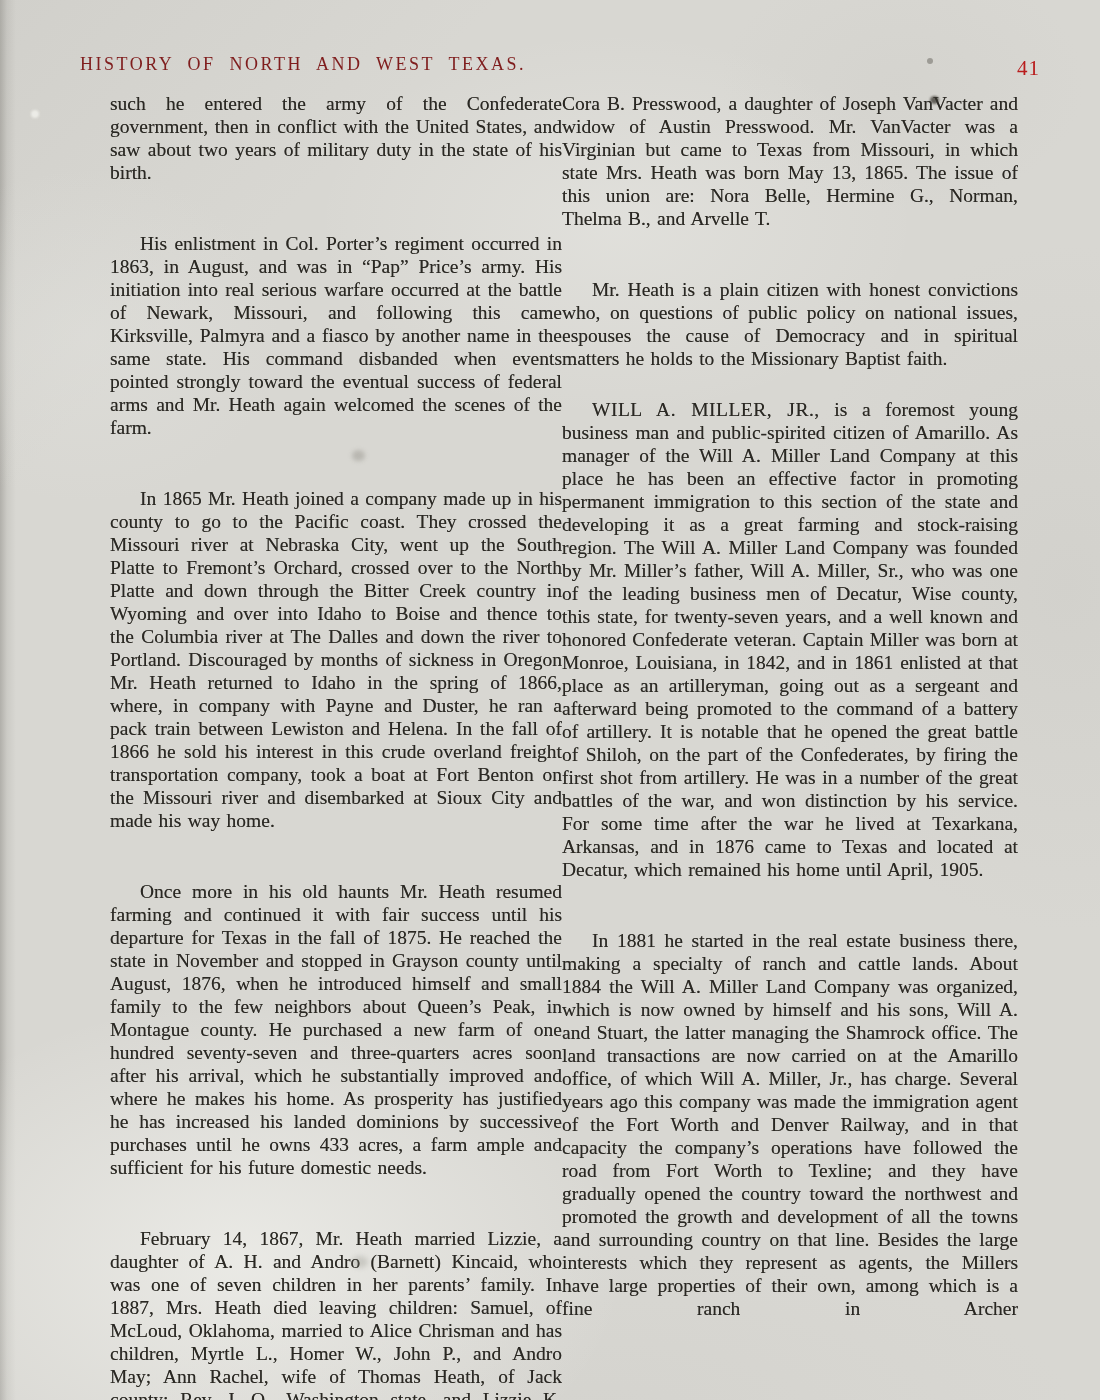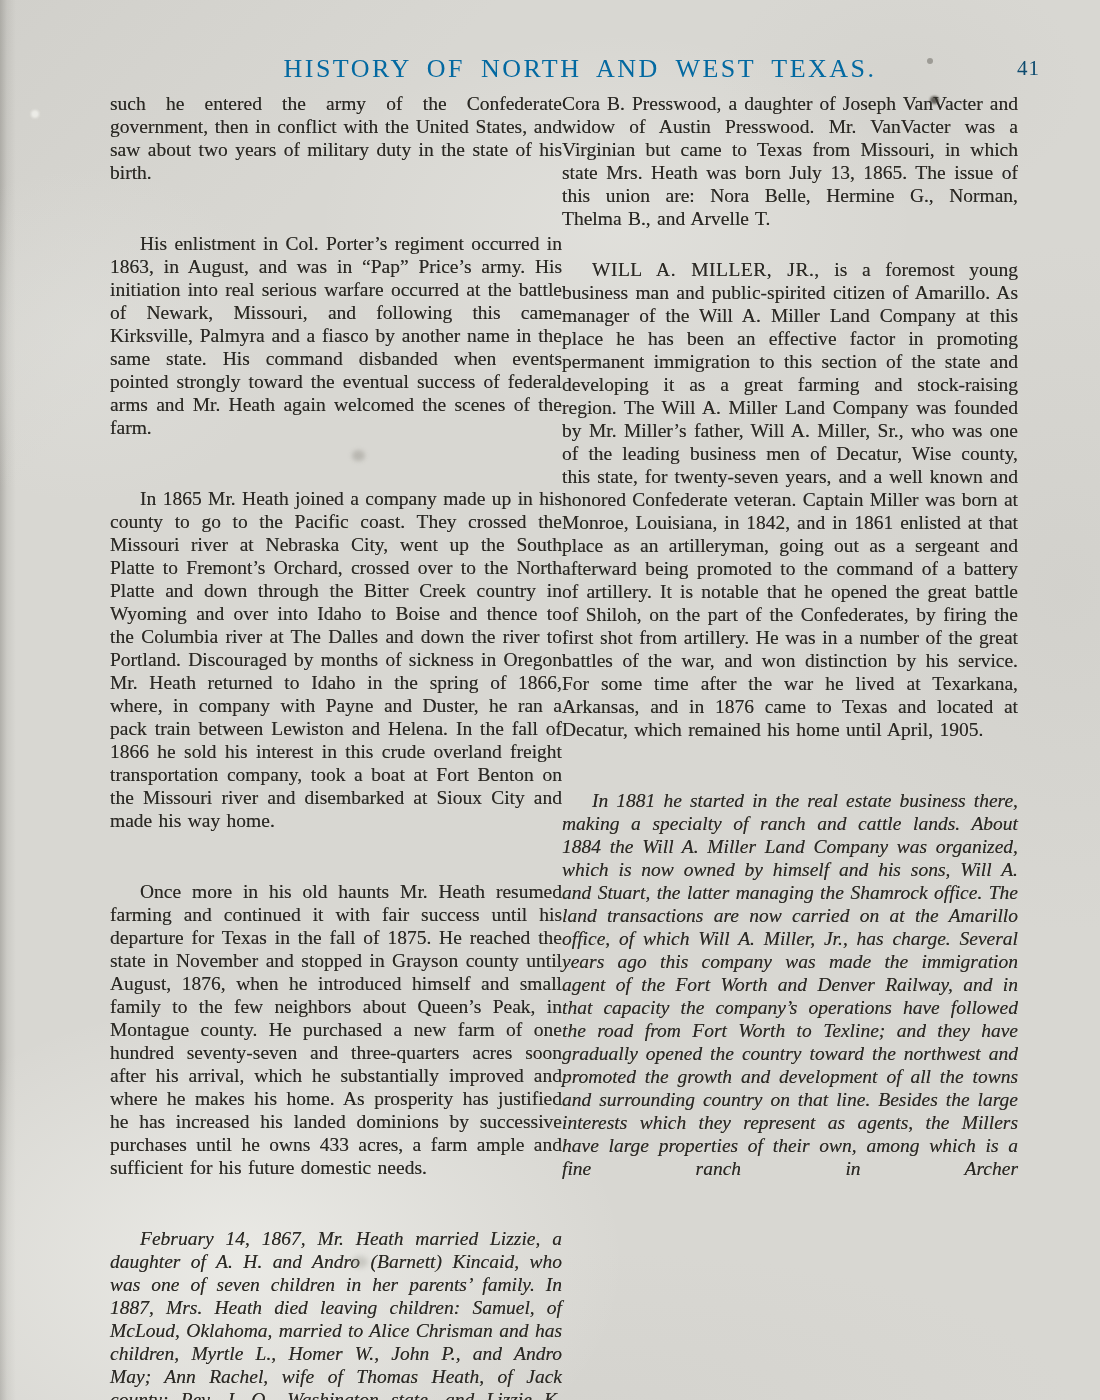--- a/index.html
+++ b/index.html
@@ -16,32 +16,32 @@
       radial-gradient(ellipse 430px 520px at 97% 42%, rgba(203,202,197,0.45), transparent 66%),
       radial-gradient(ellipse 760px 260px at 55% 101%, rgba(207,206,201,0.40), transparent 62%),
       radial-gradient(ellipse 260px 180px at 82% 6%, rgba(209,208,203,0.50), transparent 70%),
       linear-gradient(to right, rgba(118,116,110,0.40) 0px, rgba(128,126,120,0.14) 7px, rgba(128,126,120,0) 16px),
       linear-gradient(135deg, rgba(196,195,190,0.35) 0%, rgba(216,215,210,0) 20%);
   }
 
   .running-head {
     position: absolute;
     top: 54px; left: 80px; width: 1000px;
-    text-align: center;
-    font-size: 26px;
+    text-align: left;
+    font-size: 18px;
     letter-spacing: 2.5px;
     word-spacing: 7px;
-    color: #0369a1;
+    color: #7f1d1d;
   }
   .page-number {
     position: absolute;
     top: 56px; right: 60px;
     font-size: 21px;
     letter-spacing: 1px;
-    color: #0c4a6e;
+    color: #b91c1c;
   }
 
   .content {
     position: absolute;
     left: 110px; top: 92px;
     width: 930px;
     display: flex;
   }
   .column { text-align: justify; }
   .column.left  { width: 452px; }
@@ -50,21 +50,21 @@
   .column p {
     margin: 0;
     font-size: 19.5px;
     line-height: 23px;
     word-spacing: 1.5px;
     color: #2a2823;
     text-shadow: 0 0 0.5px rgba(42,40,35,0.55);
   }
   .column p.indent { text-indent: 30px; margin-top: 48px; }
   .column p.spaced { margin-top: 28px; }
-  .column p.cont-end { text-align-last: justify; font-style: italic; }
+  .column p.cont-end { text-align-last: justify; }
   .lead-caps { letter-spacing: 0.5px; }
 
   .speck {
     position: absolute;
     border-radius: 50%;
     pointer-events: none;
   }
   .speck-1 { left: 927px; top: 58px;  width: 6px;  height: 6px;  background: rgba(72,70,63,0.40); filter: blur(0.6px); }
   .speck-2 { left: 930px; top: 96px;  width: 9px;  height: 8px;  background: rgba(55,52,46,0.72); filter: blur(0.8px); }
   .speck-3 { left: 352px; top: 450px; width: 13px; height: 11px; background: rgba(128,126,118,0.35); filter: blur(2px); }
@@ -81,21 +81,22 @@
 
   <div class="column left">
     <p>such he entered the army of the Confederate government, then in conflict with the United States, and saw about two years of military duty in the state of his birth.</p>
     <p class="indent">His enlistment in Col. Porter’s regiment occurred in 1863, in August, and was in “Pap” Price’s army.  His initiation into real serious warfare occurred at the battle of Newark, Missouri, and following this came Kirksville, Palmyra and a fiasco by another name in the same state.  His command disbanded when events pointed strongly toward the eventual success of federal arms and Mr. Heath again welcomed the scenes of the farm.</p>
     <p class="indent">In 1865 Mr. Heath joined a company made up in his county to go to the Pacific coast.  They crossed the Missouri river at Nebraska City, went up the South Platte to Fremont’s Orchard, crossed over to the North Platte and down through the Bitter Creek country in Wyoming and over into Idaho to Boise and thence to the Columbia river at The Dalles and down the river to Portland.  Discouraged by months of sickness in Oregon Mr. Heath returned to Idaho in the spring of 1866, where, in company with Payne and Duster, he ran a pack train between Lewiston and Helena.  In the fall of 1866 he sold his interest in this crude overland freight transportation company, took a boat at Fort Benton on the Missouri river and disembarked at Sioux City and made his way home.</p>
     <p class="indent">Once more in his old haunts Mr. Heath resumed farming and continued it with fair success until his departure for Texas in the fall of 1875.  He reached the state in November and stopped in Grayson county until August, 1876, when he introduced himself and small family to the few neighbors about Queen’s Peak, in Montague county.  He purchased a new farm of one hundred seventy-seven and three-quarters acres soon after his arrival, which he substantially improved and where he makes his home.  As prosperity has justified he has increased his landed dominions by successive purchases until he owns 433 acres, a farm ample and sufficient for his future domestic needs.</p>
     <p class="indent cont-end">February 14, 1867, Mr. Heath married Lizzie, a daughter of A. H. and Andro (Barnett) Kincaid, who was one of seven children in her parents’ family.  In 1887, Mrs. Heath died leaving children: Samuel, of McLoud, Oklahoma, married to Alice Chrisman and has children, Myrtle L., Homer W., John P., and Andro May; Ann Rachel, wife of Thomas Heath, of Jack county; Rev. J. O., Washington state, and Lizzie K.  August 31, 1891, Mr. Heath married</p>
   </div>
 
   <div class="column right">
-    <p>Cora B. Presswood, a daughter of Joseph VanVacter and widow of Austin Presswood.  Mr. VanVacter was a Virginian but came to Texas from Missouri, in which state Mrs. Heath was born July 13, 1865.  The issue of this union are: Nora Belle, Hermine G., Norman, Thelma B., and Arvelle T.</p>
+    <p>Cora B. Presswood, a daughter of Joseph VanVacter and widow of Austin Presswood.  Mr. VanVacter was a Virginian but came to Texas from Missouri, in which state Mrs. Heath was born May 13, 1865.  The issue of this union are: Nora Belle, Hermine G., Norman, Thelma B., and Arvelle T.</p>
+    <p class="indent">Mr. Heath is a plain citizen with honest convictions who, on questions of public policy on national issues, espouses the cause of Democracy and in spiritual matters he holds to the Missionary Baptist faith.</p>
     <p class="indent spaced"><span class="lead-caps">WILL A. MILLER, JR.,</span><span> is a foremost young business man and public-spirited citizen of Amarillo.  As manager of the Will A. Miller Land Company at this place he has been an effective factor in promoting permanent immigration to this section of the state and developing it as a great farming and stock-raising region.  The Will A. Miller Land Company was founded by Mr. Miller’s father, Will A. Miller, Sr., who was one of the leading business men of Decatur, Wise county, this state, for twenty-seven years, and a well known and honored Confederate veteran.  Captain Miller was born at Monroe, Louisiana, in 1842, and in 1861 enlisted at that place as an artilleryman, going out as a sergeant and afterward being promoted to the command of a battery of artillery.  It is notable that he opened the great battle of Shiloh, on the part of the Confederates, by firing the first shot from artillery.  He was in a number of the great battles of the war, and won distinction by his service.  For some time after the war he lived at Texarkana, Arkansas, and in 1876 came to Texas and located at Decatur, which remained his home until April, 1905.</span></p>
     <p class="indent cont-end">In 1881  he started in the real estate business there, making a specialty of ranch and cattle lands.  About 1884 the Will A. Miller Land Company was organized, which is now owned by himself and his sons, Will A. and Stuart, the latter managing the Shamrock office.  The land transactions are now carried on at the Amarillo office, of which Will A. Miller, Jr., has charge.  Several years ago this company was made the immigration agent of the Fort Worth and Denver Railway, and in that capacity the company’s operations have followed the road from Fort Worth to Texline; and they have gradually opened the country toward the northwest and promoted the growth and development of all the towns and surrounding country on that line.  Besides the large interests which they represent as agents, the Millers have large properties of their own, among which is a fine ranch in Archer</p>
   </div>
 
 </div>
 
 <div class="speck speck-1"></div>
 <div class="speck speck-2"></div>
 <div class="speck speck-3"></div>
 <div class="speck speck-4"></div>

